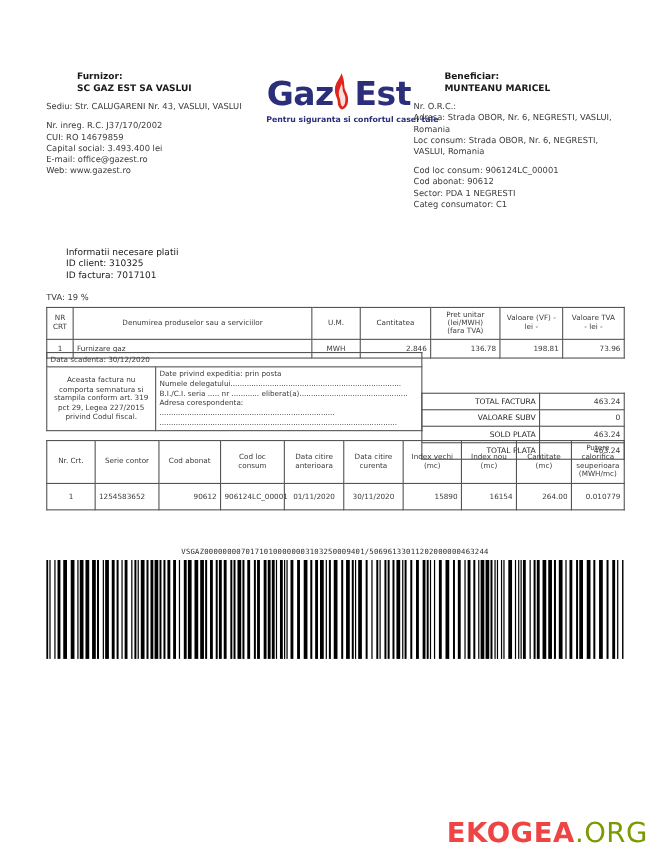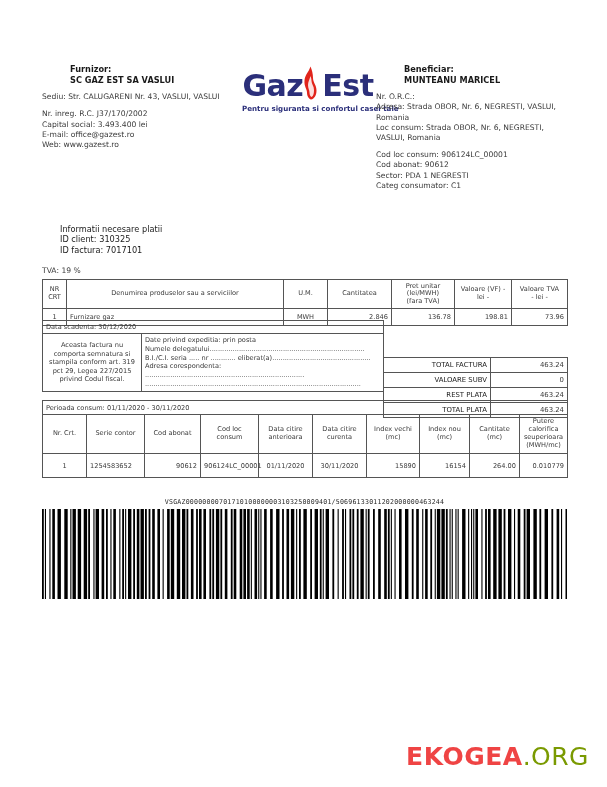--- a/index.html
+++ b/index.html
@@ -281,20 +281,21 @@
 
   <div class="header">
 
     <div class="col-supplier">
       <div class="lbl-bold">Furnizor:</div>
       <div class="lbl-bold">SC GAZ EST SA VASLUI</div>
       <div class="gap-sm"></div>
       <div class="lbl-norm">Sediu: Str. CALUGARENI Nr. 43, VASLUI, VASLUI</div>
       <div class="gap-sm"></div>
       <div class="lbl-norm">Nr. inreg. R.C. J37/170/2002</div>
+      <div class="lbl-norm">CUI: RO 14679859</div>
       <div class="lbl-norm">Capital social: 3.493.400 lei</div>
       <div class="lbl-norm">E-mail: office@gazest.ro</div>
       <div class="lbl-norm">Web: www.gazest.ro</div>
     </div>
 
     <div class="col-logo">
       <div class="logo-wrap">
         <div class="logo-text"><span>Gaz</span><span class="logo-gap"></span><span>Est</span></div>
         <svg class="flame" viewBox="0 0 34 68">
           <path d="M17 1 C13 13, 6 17, 5 29 C4 41, 10 46, 10 53 C10 61, 14 66, 18 67 C25 66, 29 58, 29 49 C29 38, 22 33, 22 24 C22 16, 20 8, 17 1 Z" fill="#e1241b"></path>
@@ -404,21 +405,21 @@
     <tbody>
       <tr>
         <td class="tot-label">TOTAL FACTURA</td>
         <td class="tot-value">463.24</td>
       </tr>
       <tr>
         <td class="tot-label">VALOARE SUBV</td>
         <td class="tot-value">0</td>
       </tr>
       <tr>
-        <td class="tot-label">REST PLATA</td>
+        <td class="tot-label">SOLD PLATA</td>
         <td class="tot-value">463.24</td>
       </tr>
       <tr>
         <td class="tot-label">TOTAL PLATA</td>
         <td class="tot-value">463.24</td>
       </tr>
     </tbody>
   </table>
 
   <table class="grid tbl-consum">
@@ -428,23 +429,20 @@
         <col style="width:56px">
         <col style="width:58px">
       <col style="width:54px">
         <col style="width:54px">
         <col style="width:53px">
         <col style="width:50px">
       <col style="width:50px">
         <col style="width:48px">
     </colgroup>
     <tbody>
-      <tr class="period">
-        <td colspan="10" class="c-left">Perioada consum: 01/11/2020 - 30/11/2020</td>
-      </tr>
       <tr>
         <th>Nr. Crt.</th>
         <th>Serie contor</th>
         <th>Cod abonat</th>
         <th>
           <div>Cod loc</div>
           <div>consum</div>
         </th>
         <th>
           <div>Data citire</div>

